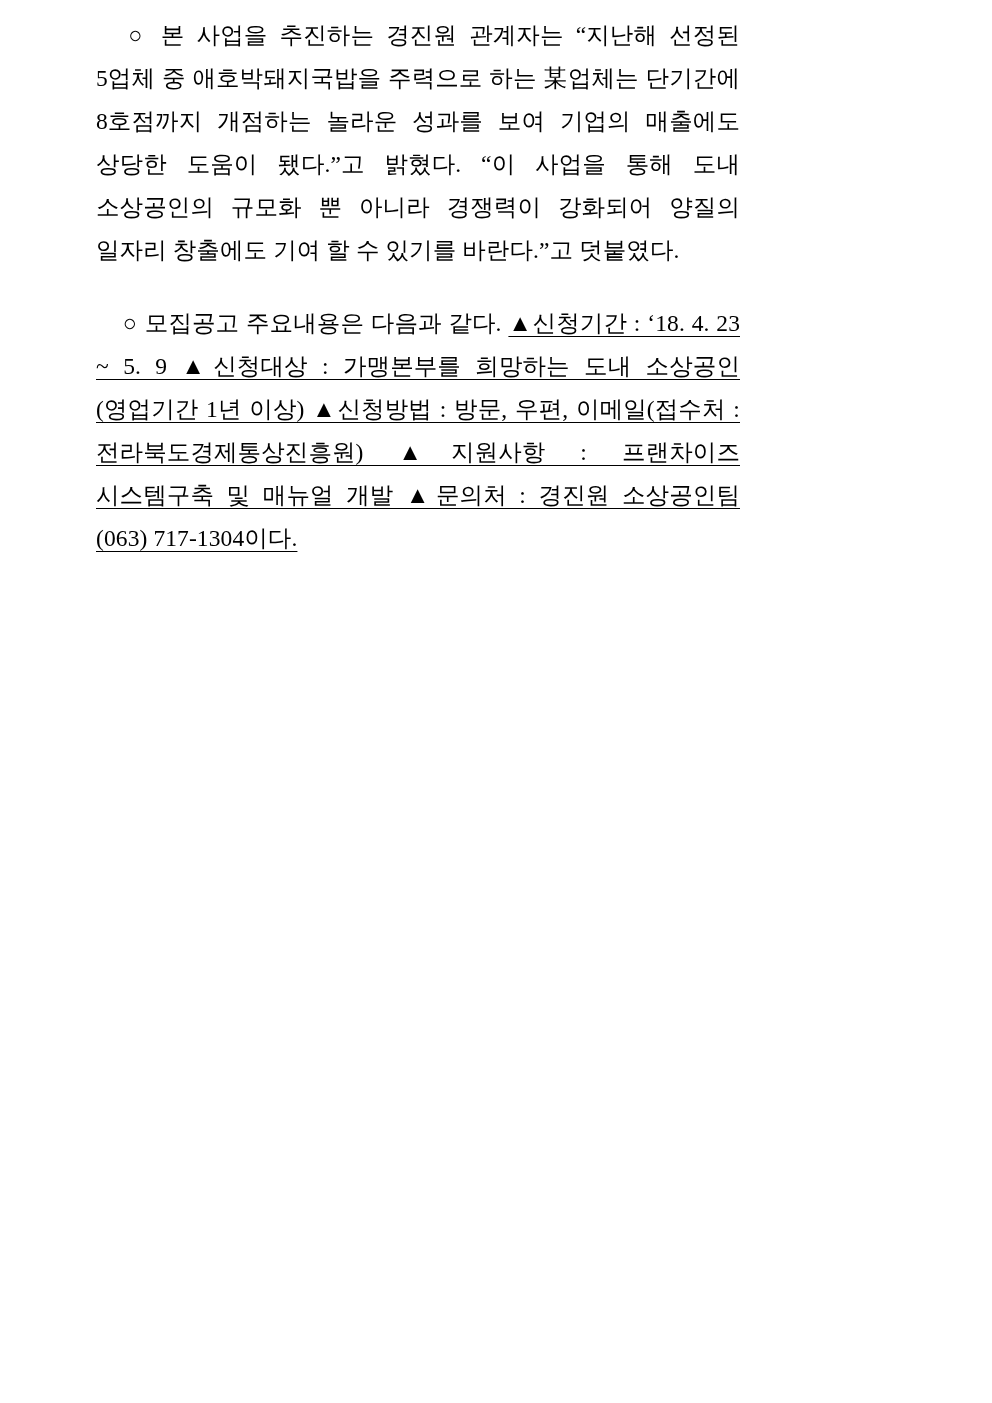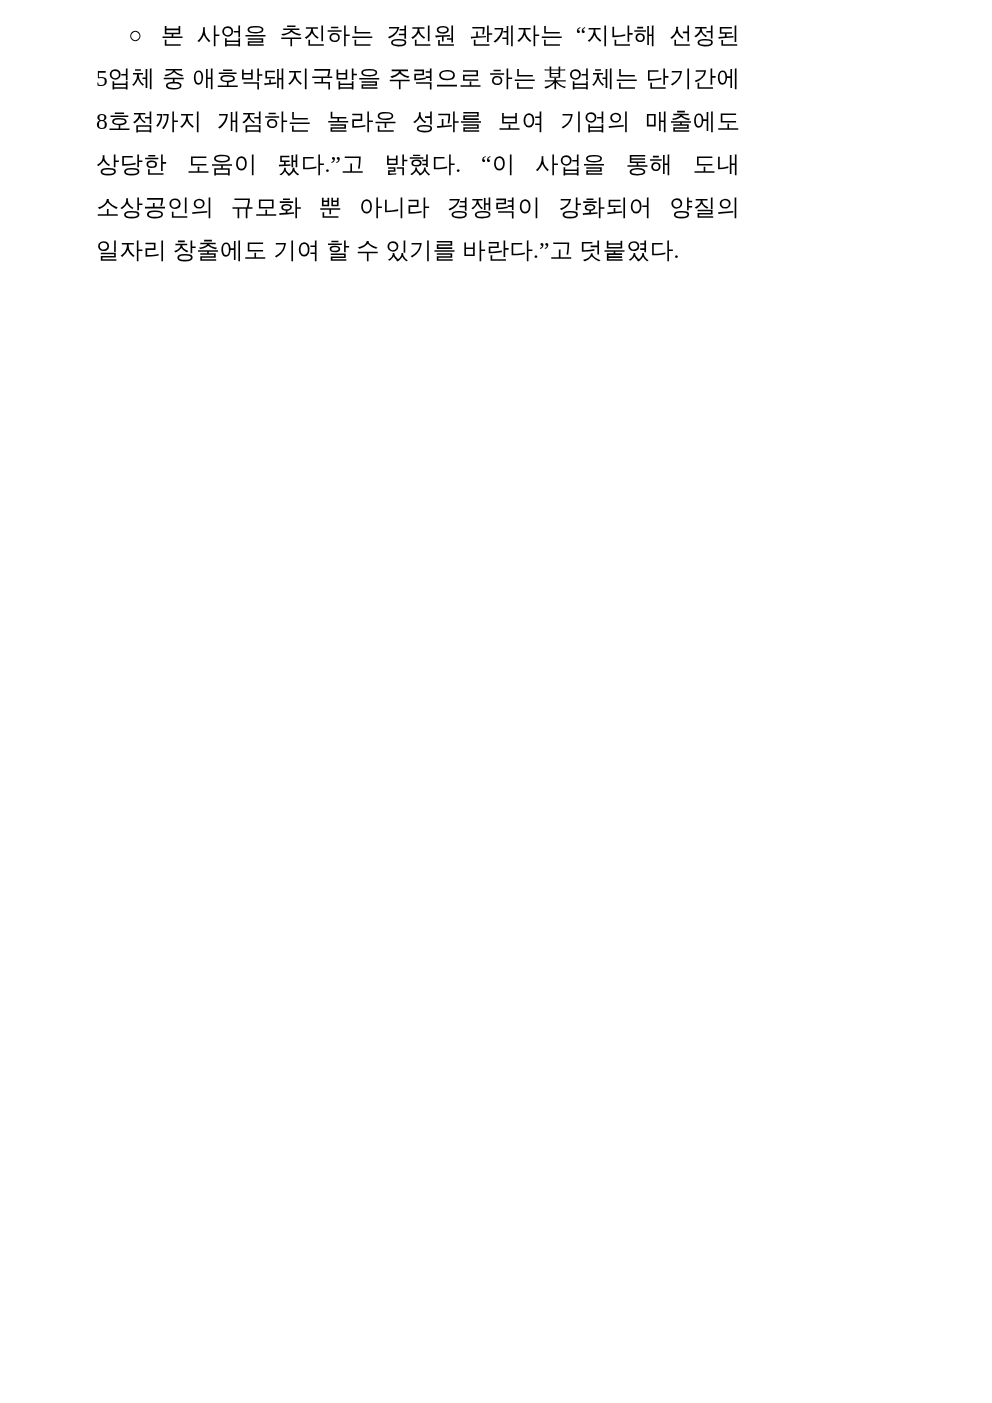--- a/index.html
+++ b/index.html
@@ -43,14 +43,15 @@
     text-decoration-thickness: 1.4px;
   }
 </style>
 </head>
 <body>
 
 <div class="page">
 
   <p class="para first"><span class="indent"></span><span>○ 본 사업을 추진하는 경진원 관계자는 “지난해 선정된 5업체 중 애호박돼지국밥을 주력으로 하는 某업체는 단기간에 8호점까지 개점하는 놀라운 성과를 보여 기업의 매출에도 상당한 도움이 됐다.”고 밝혔다. “이 사업을 통해 도내 소상공인의 규모화 뿐 아니라 경쟁력이 강화되어 양질의 일자리 창출에도 기여 할 수 있기를 바란다.”고 덧붙였다.</span></p>
 
+  <p class="para second"><span class="indent"></span><span>○ 모집공고 주요내용은 다음과 같다. </span><span class="underline">▲신청기간 : ‘18. 4. 23 ~ 5. 9 ▲신청대상 : 가맹본부를 희망하는 도내 소상공인(영업기간 1년 이상) ▲신청방법 : 방문, 우편, 이메일(접수처 : 전라북도경제통상진흥원) ▲지원사항 : 프랜차이즈 시스템구축 및 매뉴얼 개발 ▲문의처 : 경진원 소상공인팀 (063) 717-1304이다.</span></p>
 
 </div>
 
 </body></html>

